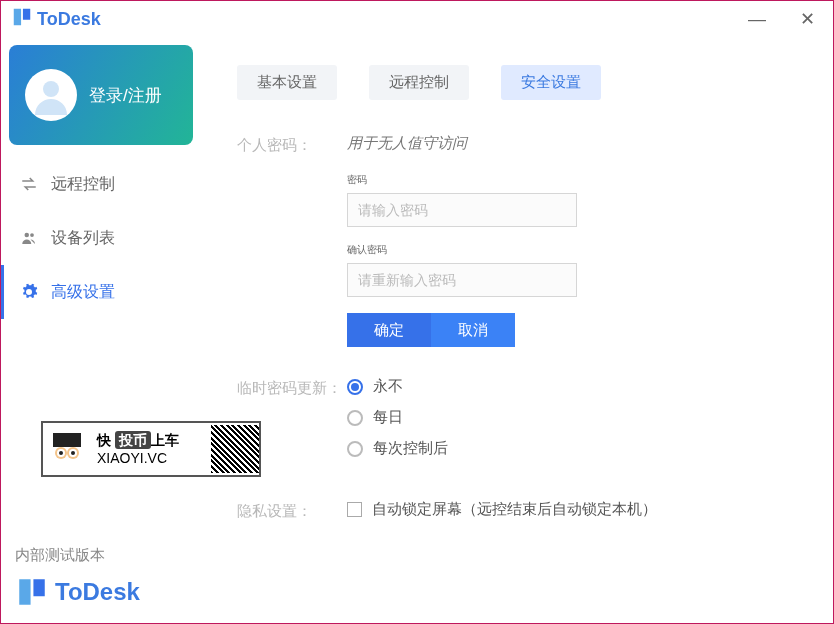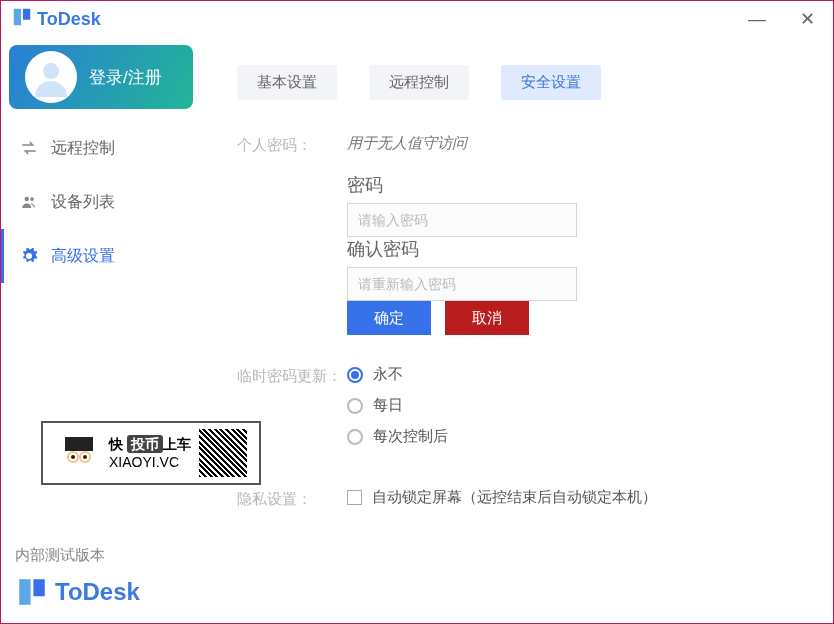--- a/index.html
+++ b/index.html
@@ -6,47 +6,47 @@
     body { background: #f0f0f0; }
     .window { width: 834px; height: 624px; background: #fff; border: 1px solid #be185d; position: relative; overflow: hidden; }
     .titlebar { height: 36px; display: flex; align-items: center; padding: 0 10px; background: #fff; }
     .title-logo { display: flex; align-items: center; gap: 4px; }
     .title-text { color: #3b7ae0; font-size: 18px; font-weight: 600; }
     .title-icon svg { width: 22px; height: 22px; }
     .title-controls { margin-left: auto; display: flex; gap: 18px; align-items: center; }
     .title-min, .title-close { font-size: 18px; color: #666; cursor: pointer; padding: 4px 8px; }
     .body { display: flex; height: calc(100% - 36px); }
     .sidebar { width: 200px; background: #fff; display: flex; flex-direction: column; }
-    .login-card { margin: 8px 8px 12px 8px; height: 64px; border-radius: 8px; background: linear-gradient(120deg, #2a7ed6 0%, #22b597 100%); display: flex; align-items: center; padding: 0 16px; gap: 12px; cursor: pointer; text-align: right; }
+    .login-card { margin: 8px 8px 12px 8px; height: 100px; border-radius: 8px; background: linear-gradient(120deg, #2a7ed6 0%, #22b597 100%); display: flex; align-items: center; padding: 0 16px; gap: 12px; cursor: pointer; text-align: right; }
     .avatar { width: 52px; height: 52px; border-radius: 50%; background: #fff; display: flex; align-items: center; justify-content: center; }
     .login-text { color: #fff; font-size: 17px; font-weight: 500; }
     .nav-item { height: 54px; display: flex; align-items: center; padding-left: 18px; gap: 12px; font-size: 16px; color: #666; cursor: pointer; }
     .nav-item.active { color: #3671e9; border-left: 3px solid #3671e9; padding-left: 15px; }
     .nav-icon { width: 20px; display: flex; justify-content: center; }
     .main { flex: 1; padding: 28px 36px; background: #fff; }
     .tabs { display: flex; gap: 32px; margin-bottom: 34px; }
     .tab { padding: 8px 20px; background: #f2f4f7; color: #666; border-radius: 3px; font-size: 15px; cursor: pointer; }
     .tab.active { background: #e0eaff; color: #3b7ae0; }
     .section { display: flex; margin-bottom: 30px; }
     .section-label { width: 110px; color: #b8b8b8; font-size: 15px; padding-top: 2px; }
     .section-body { flex: 1; }
     .hint { color: #777; font-size: 15px; margin-bottom: 20px; font-style: italic; }
-    .field-label { font-size: 18px; color: #666; margin-bottom: 6px; }
-    .input { width: 230px; height: 34px; border: 1px solid #d6d6d6; padding: 0 10px; font-size: 14px; background: #fbfbfb; }
+    .field-label { font-size: 10px; color: #666; margin-bottom: 6px; }
+    .input { width: 230px; height: 34px; border: 1px solid #d6d6d6; padding: 0 10px; font-size: 14px; margin-bottom: 16px; background: #fbfbfb; }
     .input::placeholder { color: #bbb; }
-    .btn-row { display: flex; gap: 14px; }
+    .btn-row { display: flex; }
     .btn { width: 84px; height: 34px; border: none; font-size: 15px; cursor: pointer; }
     .btn-primary { background: #3671e9; color: #fff; }
-    .btn-secondary { background: #b91c1c; color: #fff; }
+    .btn-secondary { background: #3b82f6; color: #fff; }
     .radio-row { display: flex; align-items: center; gap: 10px; margin-bottom: 12px; font-size: 15px; color: #555; }
     .radio { width: 16px; height: 16px; border: 2px solid #3671e9; border-radius: 50%; display: inline-flex; align-items: center; justify-content: center; }
     .radio.unchecked { border-color: #bbb; }
     .radio .dot { width: 8px; height: 8px; border-radius: 50%; background: #3671e9; }
     .checkbox { width: 15px; height: 15px; border: 1px solid #aaa; display: inline-block; }
-    .overlay { position: absolute; left: 40px; top: 420px; width: 220px; height: 64px; background: #fff; border: 2px solid #555; display: flex; align-items: center; padding: 12px; gap: 6px; }
+    .overlay { position: absolute; left: 40px; top: 420px; width: 220px; height: 56px; background: #fff; border: 2px solid #555; display: flex; align-items: center; padding: 0; gap: 6px; }
     .overlay-avatar svg { width: 48px; height: 48px; }
     .overlay-text { font-size: 14px; line-height: 1.3; }
     .overlay-text .top { font-weight: 600; }
     .overlay-qr { width: 48px; height: 48px; background: repeating-linear-gradient(45deg,#000 0 2px,#fff 2px 4px); margin-left: auto; }
     .footer { position: absolute; left: 14px; bottom: 14px; }
     .footer-text { color: #888; font-size: 15px; margin-bottom: 10px; }
     .footer-logo { display: flex; align-items: center; gap: 6px; }
     .footer-logo-text { color: #3b7ae0; font-size: 24px; font-weight: 600; }
   </style>
 </head>

